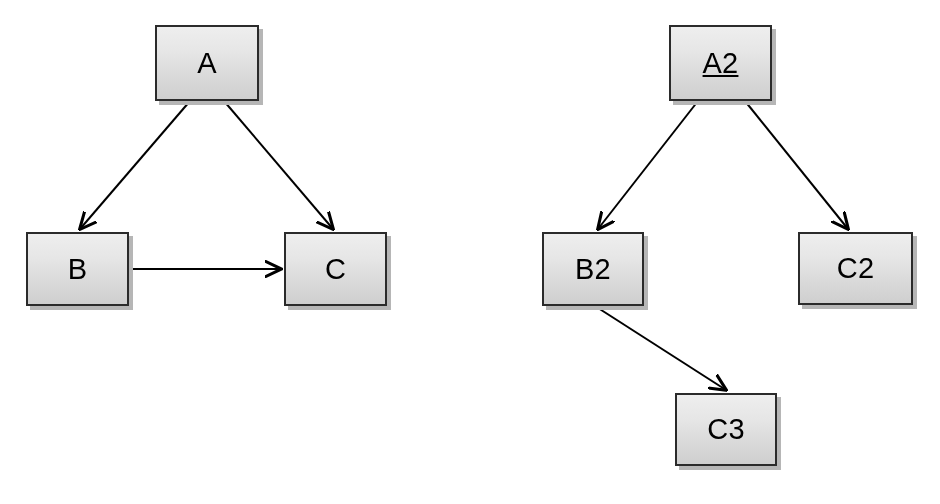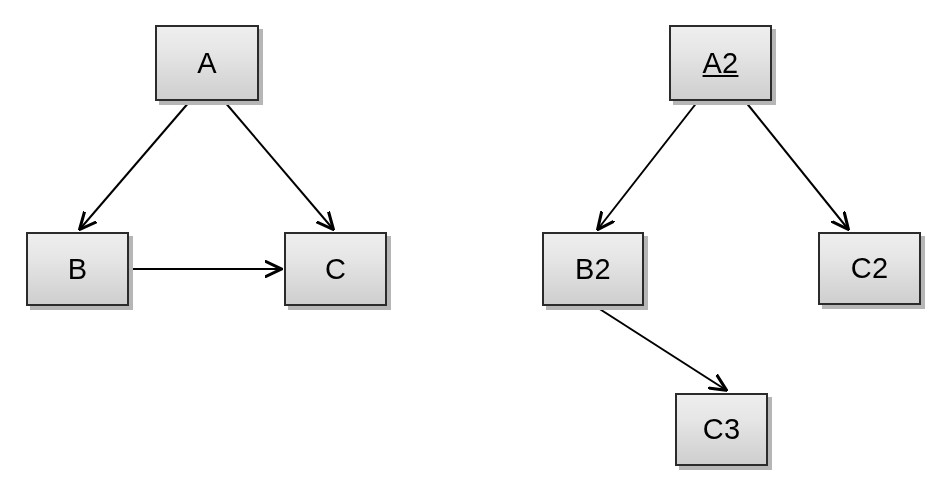--- a/index.html
+++ b/index.html
@@ -78,21 +78,21 @@
       </div>
       <div class="node" style="left: 284px; top: 232px; width: 103px; height: 74px;">
         <span class="node-label">C</span>
       </div>
       <div class="node" style="left: 669px; top: 25px; width: 103px; height: 76px; text-decoration: underline;">
         <span class="node-label">A2</span>
       </div>
       <div class="node" style="left: 542px; top: 232px; width: 102px; height: 74px;">
         <span class="node-label">B2</span>
       </div>
-      <div class="node" style="left: 798px; top: 232px; width: 103px; height: 73px; margin-left: 20px;">
+      <div class="node" style="left: 798px; top: 232px; width: 115px; height: 73px;">
         <span class="node-label">C2</span>
       </div>
-      <div class="node" style="left: 675px; top: 393px; width: 93px; height: 73px; text-align: center;">
+      <div class="node" style="left: 675px; top: 393px; width: 102px; height: 73px; text-align: center;">
         <span class="node-label">C3</span>
       </div>
     </div>
 
 </div>
 
 </body></html>

